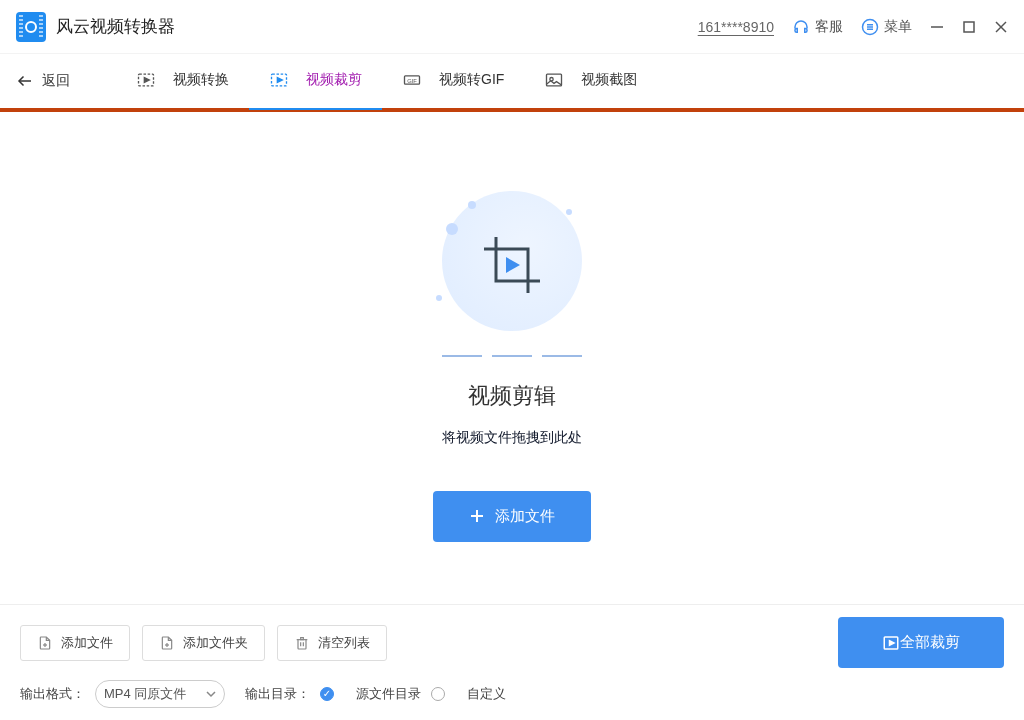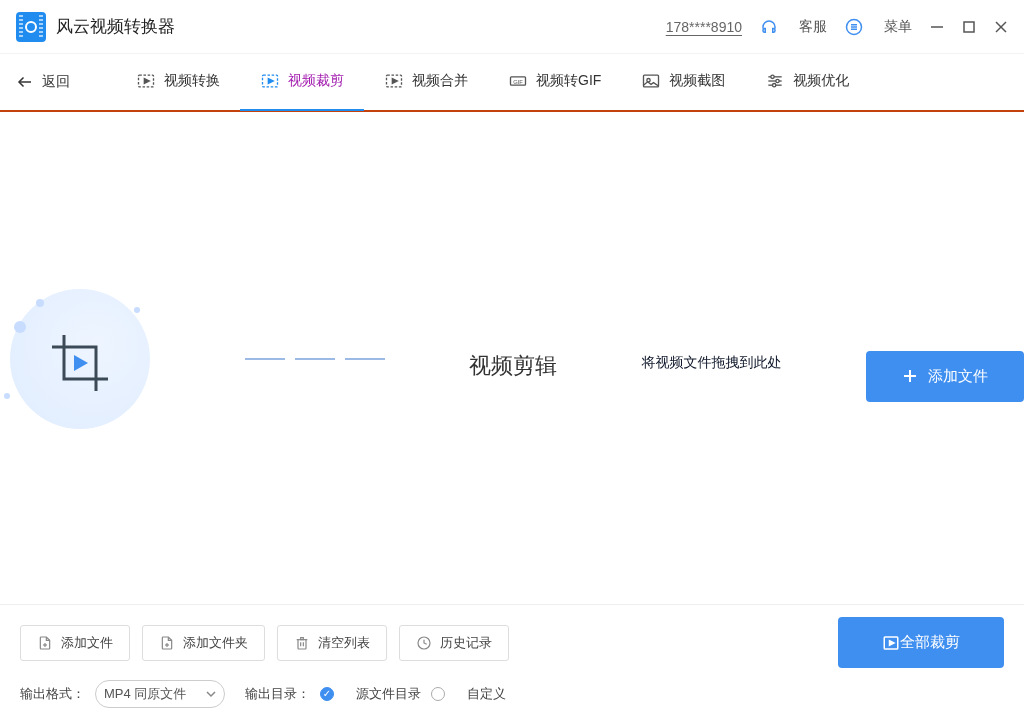--- a/index.html
+++ b/index.html
@@ -6,33 +6,33 @@
 body { width: 1024px; height: 720px; background: #fff; overflow: hidden; position: relative; }
 
 .titlebar { height: 54px; display: flex; align-items: center; padding: 0 16px; border-bottom: 1px solid #f3f3f3; }
 .app-logo { width: 30px; height: 30px; background: #208cf0; border-radius: 4px; display: flex; align-items: center; justify-content: center; margin-right: 10px; position: relative; }
 .app-logo::before { content: ""; position: absolute; left: 3px; top: 3px; bottom: 3px; width: 4px; background: repeating-linear-gradient(#fff 0 2px, transparent 2px 4px); opacity: 0.6; }
 .app-logo::after { content: ""; position: absolute; right: 3px; top: 3px; bottom: 3px; width: 4px; background: repeating-linear-gradient(#fff 0 2px, transparent 2px 4px); opacity: 0.6; }
 .app-logo-inner { width: 12px; height: 12px; border: 2px solid #fff; border-radius: 50%; z-index: 1; background: #208cf0; }
 .app-title { font-size: 17px; font-weight: 400; color: #222; }
 .titlebar-right { margin-left: auto; display: flex; align-items: center; gap: 18px; color: #555; font-size: 14px; }
 .user-id { color: #666; text-decoration: underline; text-underline-offset: 3px; }
-.tb-item { display: flex; align-items: center; gap: 21px; cursor: pointer; }
+.tb-item { display: flex; align-items: center; gap: 5px; cursor: pointer; }
 .tb-ico { width: 18px; height: 18px; display: inline-flex; align-items: center; justify-content: center; color: #3f8ff0; }
 .win-btn { width: 14px; height: 14px; color: #555; cursor: pointer; }
 
-.tabbar { height: 58px; display: flex; align-items: center; padding: 0 16px; border-bottom: 2px solid #c2410c; gap: 12px; }
+.tabbar { height: 58px; display: flex; align-items: center; padding: 0 16px; border-bottom: 4px solid #c2410c; gap: 12px; }
 .back-btn { display: flex; align-items: center; gap: 8px; color: #333; font-size: 14px; cursor: pointer; }
 .tabs { display: flex; margin-left: 34px; gap: 0; }
-.tab { display: flex; align-items: center; gap: 8px; padding: 0 20px; height: 58px; color: #333; font-size: 14px; cursor: pointer; border-bottom: 2px solid transparent; }
+.tab { display: flex; align-items: center; gap: 17px; padding: 0 20px; height: 58px; color: #333; font-size: 14px; cursor: pointer; border-bottom: 2px solid transparent; }
 .tab.active { color: #a21caf; border-bottom-color: #208cf0; }
 .tab.active .tab-ico { color: #208cf0; }
 .tab-ico { width: 20px; height: 20px; color: #555; }
 
-.main { position: absolute; top: 112px; left: 0; right: 0; bottom: 106px; display: flex; align-items: center; justify-content: space-between; gap: 18px; }
+.main { position: absolute; top: 112px; left: 0; right: 0; bottom: 106px; display: flex; flex-direction: column; align-items: center; justify-content: center; gap: 18px; }
 .illus { width: 160px; height: 160px; position: relative; display: flex; align-items: center; justify-content: center; }
 .bubble { position: absolute; width: 140px; height: 140px; border-radius: 50%; background: radial-gradient(circle at 60% 40%, #eef5ff, #dfecff); top: 6px; left: 10px; }
 .dot { position: absolute; border-radius: 50%; background: #c7dcff; }
 .crop-ico { position: relative; z-index: 2; }
 .underline-dashes { display: flex; gap: 10px; margin-top: -8px; }
 .dash { width: 40px; height: 2px; background: #9bbae6; }
 .main-title { font-size: 22px; color: #333; margin-top: 6px; }
 .main-sub { font-size: 14px; color: #0f172a; }
 .add-file-big { margin-top: 26px; background: #3f8ff0; color: #fff; border: none; border-radius: 4px; padding: 16px 36px; font-size: 15px; display: flex; align-items: center; gap: 10px; cursor: pointer; }
 
@@ -50,21 +50,21 @@
 </style>
 </head>
 <body>
 
 <div class="titlebar">
   <div class="app-logo">
       <div class="app-logo-inner"></div>
     </div>
   <div class="app-title">风云视频转换器</div>
   <div class="titlebar-right">
-    <span class="user-id">178****8910</span>
+    <span class="user-id">161****8910</span>
     <span class="tb-item">
       <span class="tb-ico">
         <svg viewBox="0 0 24 24" fill="none" stroke="currentColor" stroke-width="2">
             <path d="M4 14v-2a8 8 0 0 1 16 0v2"></path>
             <path d="M18 14a2 2 0 0 1 2 2v1a2 2 0 0 1-2 2h-1v-5h1z"></path>
             <path d="M6 14a2 2 0 0 0-2 2v1a2 2 0 0 0 2 2h1v-5H6z"></path>
           </svg>
       </span>
       <span>客服</span>
     </span>
@@ -110,50 +110,32 @@
     </div>
     <div class="tab active">
       <svg class="tab-ico" viewBox="0 0 24 24" fill="none" stroke="currentColor" stroke-width="1.6">
           <rect x="3" y="5" width="18" height="14" rx="1" stroke-dasharray="3 2"></rect>
           <polygon points="10,9 16,12 10,15" fill="currentColor"></polygon>
         </svg>
       <span>视频裁剪</span>
     </div>
     <div class="tab">
       <svg class="tab-ico" viewBox="0 0 24 24" fill="none" stroke="currentColor" stroke-width="1.6">
-          <rect x="3" y="5" width="18" height="14" rx="1" stroke-dasharray="3 2"></rect>
-          <polygon points="10,9 16,12 10,15" fill="currentColor"></polygon>
-        </svg>
-      <span>视频合并</span>
-    </div>
-    <div class="tab">
-      <svg class="tab-ico" viewBox="0 0 24 24" fill="none" stroke="currentColor" stroke-width="1.6">
           <rect x="3" y="7" width="18" height="10" rx="1"></rect>
           <text x="12" y="15" font-size="7" text-anchor="middle" fill="currentColor" stroke="none">GIF</text>
         </svg>
       <span>视频转GIF</span>
     </div>
     <div class="tab">
       <svg class="tab-ico" viewBox="0 0 24 24" fill="none" stroke="currentColor" stroke-width="1.6">
           <rect x="3" y="5" width="18" height="14" rx="1"></rect>
           <circle cx="9" cy="11" r="2"></circle>
           <path d="M3 17l5-4 4 3 3-2 6 4"></path>
         </svg>
       <span>视频截图</span>
-    </div>
-    <div class="tab">
-      <svg class="tab-ico" viewBox="0 0 24 24" fill="none" stroke="currentColor" stroke-width="1.6">
-          <line x1="4" y1="7" x2="20" y2="7"></line>
-          <line x1="4" y1="12" x2="20" y2="12"></line>
-          <line x1="4" y1="17" x2="20" y2="17"></line>
-          <circle cx="9" cy="7" r="2" fill="#fff"></circle>
-          <circle cx="15" cy="12" r="2" fill="#fff"></circle>
-          <circle cx="11" cy="17" r="2" fill="#fff"></circle>
-        </svg>
-      <span>视频优化</span>
     </div>
   </div>
 </div>
 
 <div class="main">
   <div class="illus">
     <div class="bubble"></div>
     <div class="dot" style="width:8px;height:8px;top:16px;left:36px"></div>
     <div class="dot" style="width:12px;height:12px;top:38px;left:14px"></div>
     <div class="dot" style="width:6px;height:6px;top:110px;left:4px"></div>
@@ -203,27 +185,20 @@
     <button class="ft-btn">
       <svg viewBox="0 0 24 24" fill="none" stroke="currentColor" stroke-width="1.8">
           <path d="M4 7h16"></path>
           <path d="M10 4h4v3h-4z"></path>
           <path d="M6 7v13a1 1 0 0 0 1 1h10a1 1 0 0 0 1-1V7"></path>
           <line x1="10" y1="11" x2="10" y2="17"></line>
           <line x1="14" y1="11" x2="14" y2="17"></line>
         </svg>
       <span>清空列表</span>
     </button>
-    <button class="ft-btn">
-      <svg viewBox="0 0 24 24" fill="none" stroke="currentColor" stroke-width="1.8">
-          <circle cx="12" cy="12" r="9"></circle>
-          <polyline points="12 7 12 12 16 14"></polyline>
-        </svg>
-      <span>历史记录</span>
-    </button>
     <button class="crop-all">
       <svg width="18" height="18" viewBox="0 0 24 24" fill="none" stroke="currentColor" stroke-width="2">
           <rect x="3" y="4" width="18" height="16" rx="1"></rect>
           <polygon points="10,9 16,12 10,15" fill="currentColor"></polygon>
         </svg>
       <span>全部裁剪</span>
     </button>
   </div>
   <div class="footer-row2">
     <span>输出格式：</span>

